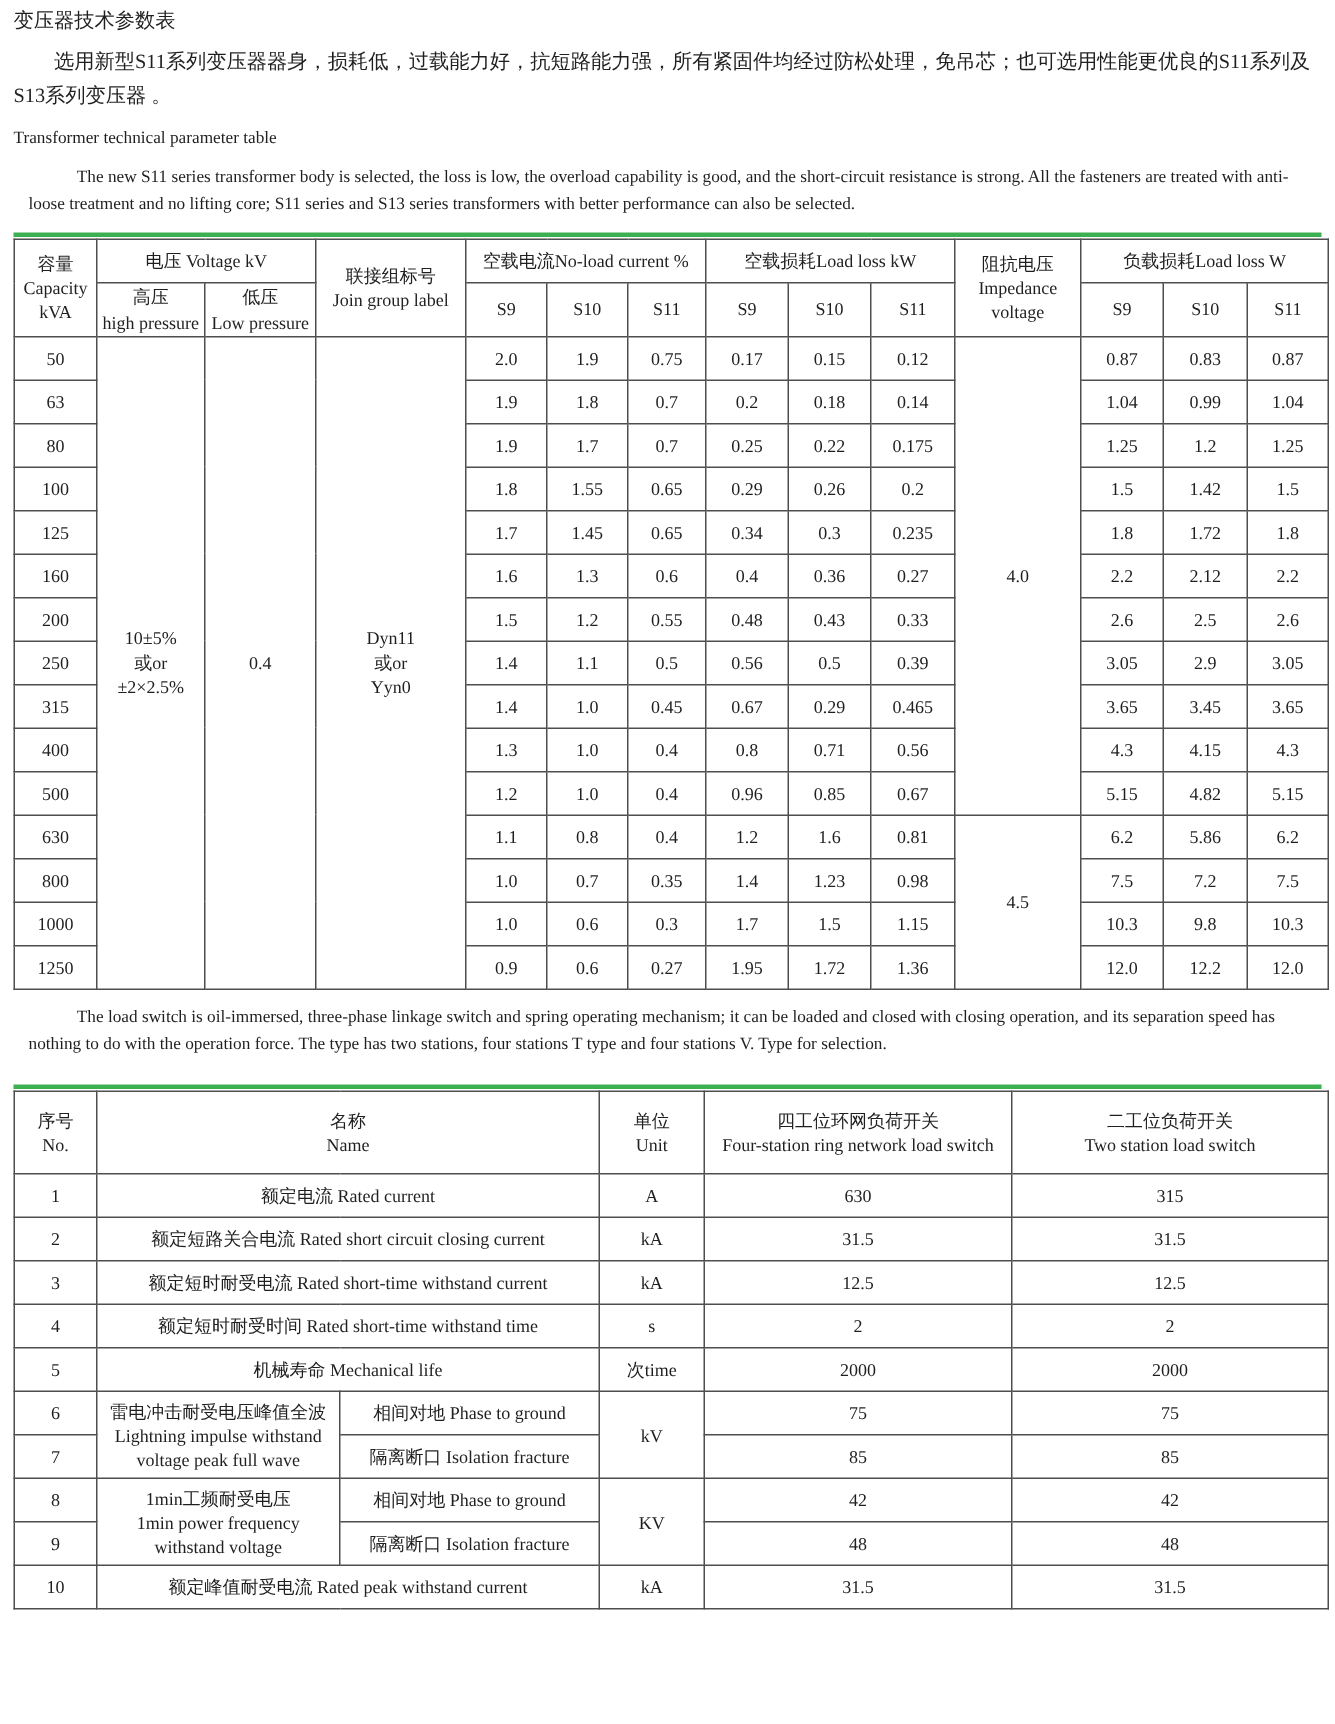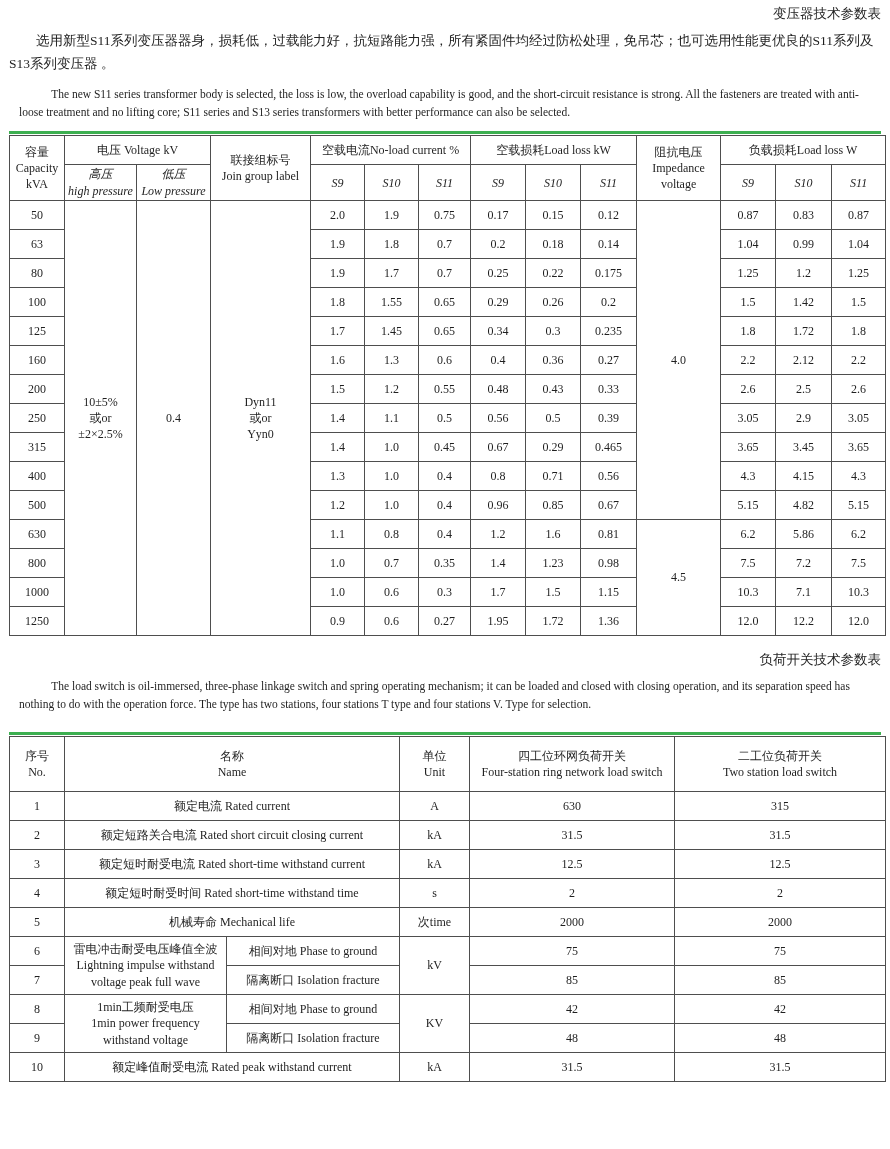--- a/index.html
+++ b/index.html
@@ -4,21 +4,21 @@
 <style>
   * { box-sizing: border-box; }
   html, body { margin: 0; padding: 0; background: #ffffff; }
   body {
     width: 890px;
     color: #1f1f1f;
     font-family: "Liberation Serif", "DejaVu Serif", serif;
   }
   .page { padding: 3px 9px 8px 9px; }
 
-  .zh-title { font-size: 13.5px; line-height: 1.3; margin: 2px 0 6px 0; text-align: right; }
+  .zh-title { font-size: 13.5px; line-height: 1.3; margin: 2px 0 6px 0; }
   .zh-body  { font-size: 13.5px; line-height: 1.75; text-indent: 2em; margin: 0; }
   .en-title { font-size: 11.5px; line-height: 1.3; margin: 9px 0 3px 0; }
   .en-body  { font-size: 11.5px; line-height: 1.55; text-indent: 2.8em; margin: 10px; }
 
   .table-wrap { border-top: 3px solid var(--accent, #3caf50); margin-top: 4px; }
   .sec2-title { margin-top: 15px; }
   .t2-wrap { margin-top: 18px; }
 
   table.param-table {
     border-collapse: collapse;
@@ -33,35 +33,36 @@
     font-size: 12px;
     font-weight: normal;
     padding: 1px 2px;
     line-height: 1.35;
     overflow: hidden;
   }
   .pre { white-space: pre-line; }
   .small { font-size: 11px; }
 
   .t1 thead tr:first-child { height: 29px; }
-  .t1 thead tr:last-child  { height: 32px; font-style: italic; }
+  .t1 thead tr:last-child  { height: 32px; }
   .t1 tbody tr { height: 29px; }
 
   .t2 thead tr { height: 55px; }
   .t2 tbody tr { height: 29px; }
   .t2 thead th { font-size: 12px; }
 </style>
 </head>
 <body>
 
 <div class="page">
 
   <section>
     <div class="zh-title">变压器技术参数表</div>
     <p class="zh-body">选用新型S11系列变压器器身，损耗低，过载能力好，抗短路能力强，所有紧固件均经过防松处理，免吊芯；也可选用性能更优良的S11系列及S13系列变压器 。</p>
+    <div class="en-title">Transformer technical parameter table</div>
     <p class="en-body">The new S11 series transformer body is selected, the loss is low, the overload capability is good, and the short-circuit resistance is strong. All the fasteners are treated with anti-loose treatment and no lifting core; S11 series and S13 series transformers with better performance can also be selected.</p>
   </section>
 
   <div class="table-wrap">
     <table class="param-table t1">
       <colgroup>
         <col style="width:55px">
           <col style="width:72px">
           <col style="width:74px">
           <col style="width:100px">
@@ -274,41 +275,40 @@
           </tr>
           <tr>
             <td>1000</td>
             <td>1.0</td>
             <td>0.6</td>
             <td>0.3</td>
             <td>1.7</td>
             <td>1.5</td>
             <td>1.15</td>
             <td>10.3</td>
-            <td>7.1</td>
+            <td>9.8</td>
             <td>10.3</td>
           </tr>
           <tr>
             <td>1250</td>
             <td>0.9</td>
             <td>0.6</td>
             <td>0.27</td>
             <td>1.95</td>
             <td>1.72</td>
             <td>1.36</td>
             <td>12.0</td>
             <td>12.2</td>
             <td>12.0</td>
           </tr>
         </tbody>
     </table>
   </div>
 
   <section>
-    <div class="zh-title sec2-title">负荷开关技术参数表</div>
     <p class="en-body">The load switch is oil-immersed, three-phase linkage switch and spring operating mechanism; it can be loaded and closed with closing operation, and its separation speed has nothing to do with the operation force. The type has two stations, four stations T type and four stations V. Type for selection.</p>
   </section>
 
   <div class="table-wrap t2-wrap">
     <table class="param-table t2">
       <colgroup>
         <col style="width:55px">
           <col style="width:162px">
           <col style="width:173px">
         <col style="width:70px">

